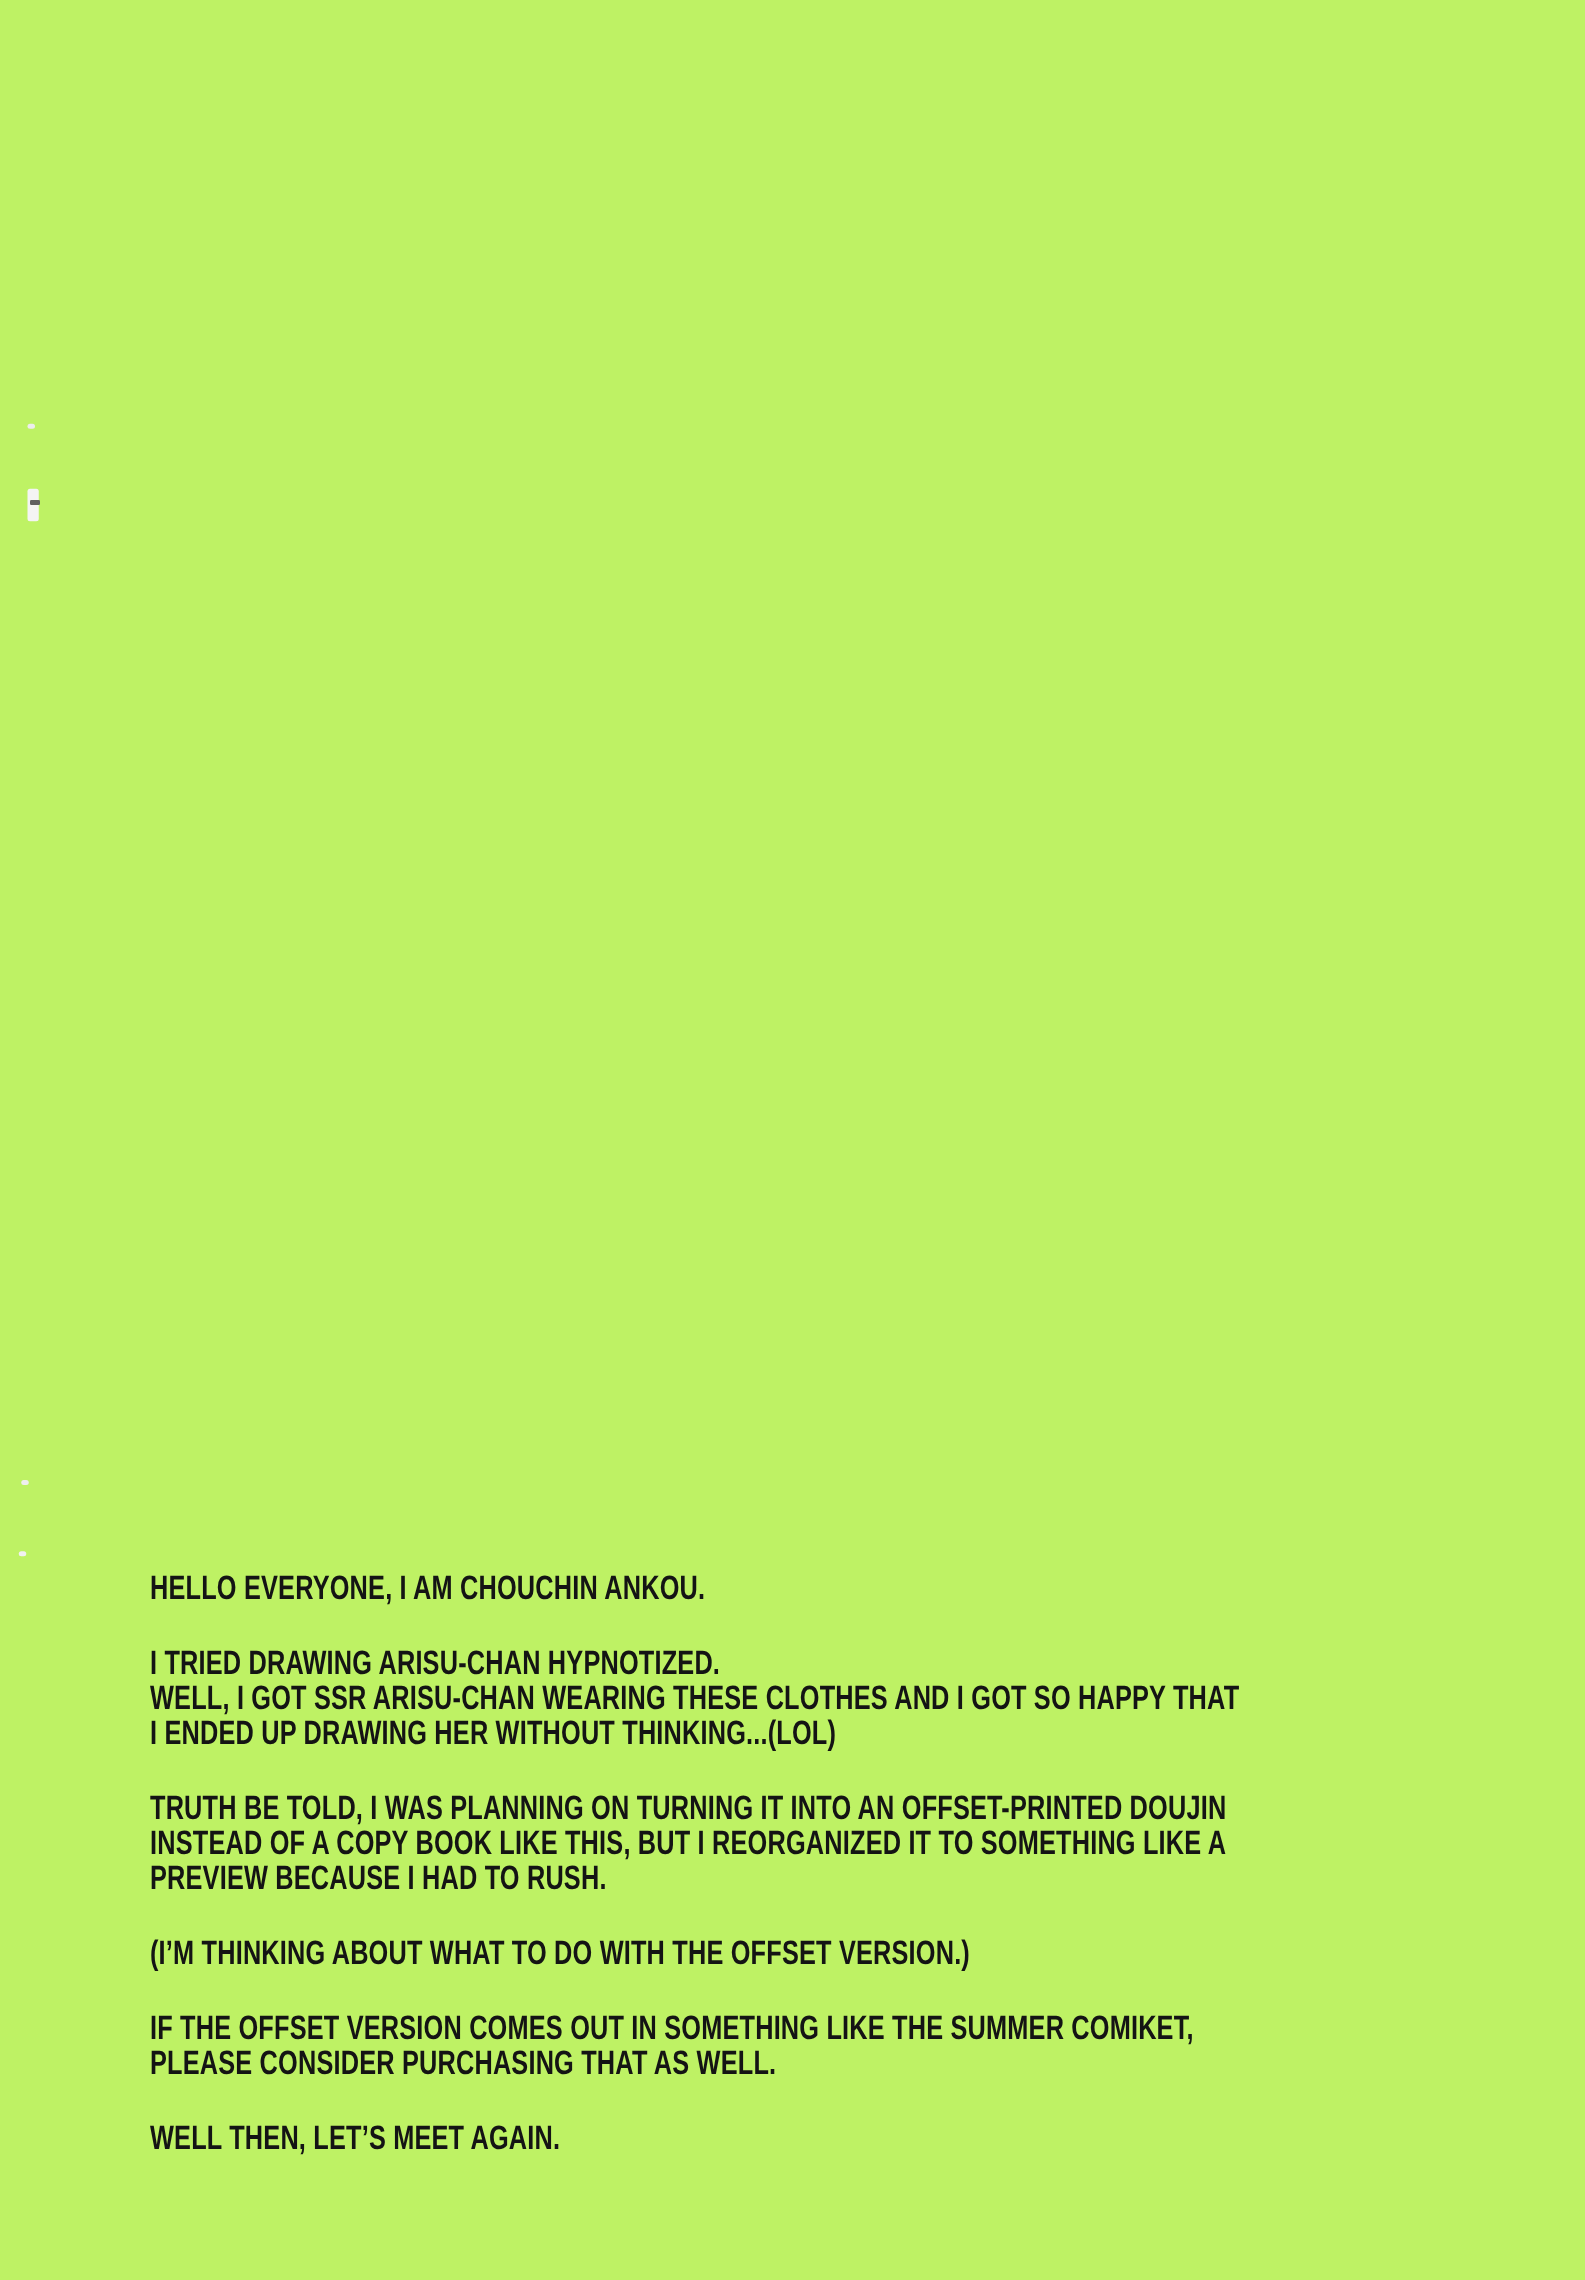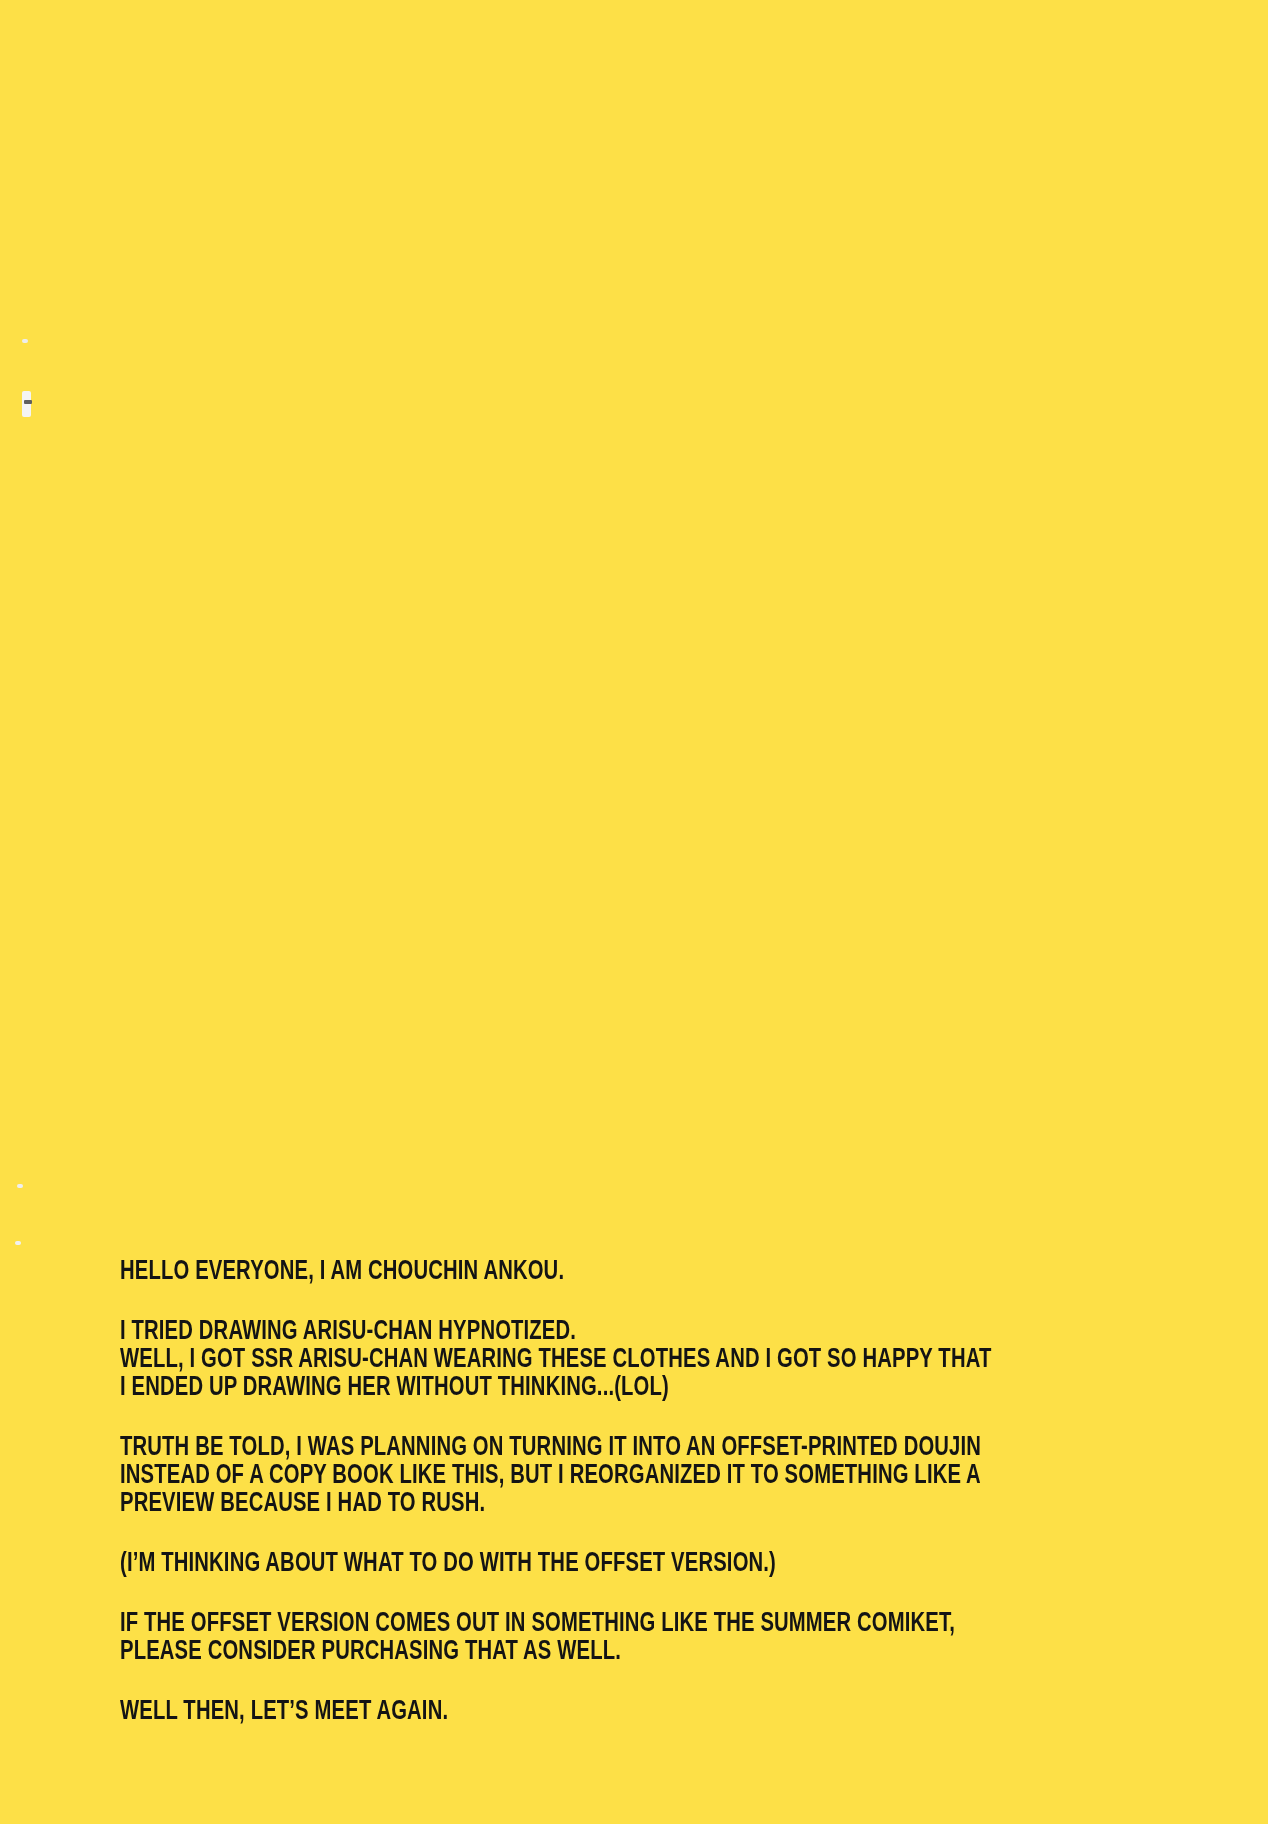--- a/index.html
+++ b/index.html
@@ -10,21 +10,21 @@
     width: 1268px;
     height: 1824px;
     background: #ffffff;
     overflow: hidden;
     position: relative;
     font-family: "Liberation Sans", sans-serif;
   }
   .page {
     position: absolute;
     inset: 0;
-    background: #fde047;
+    background: #bef264;
   }
   .afterword {
     position: absolute;
     left: 120px;
     top: 1256px;
     width: 1200px;
     color: #141414;
     font-family: "Liberation Sans", sans-serif;
     font-weight: 700;
     font-size: 27px;

